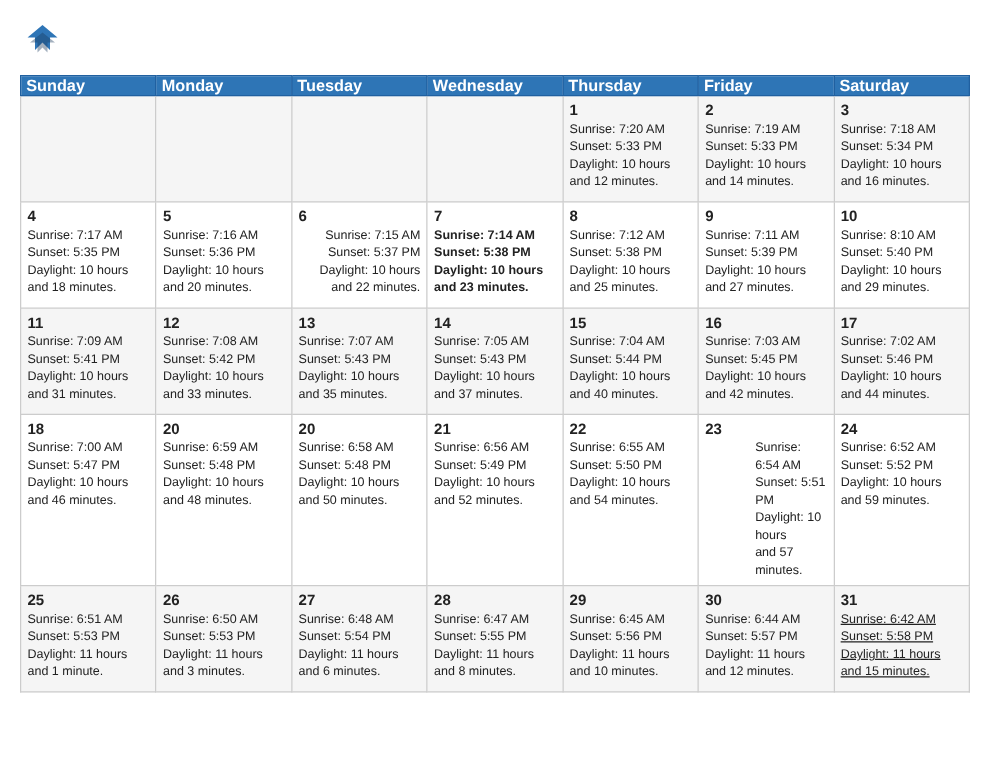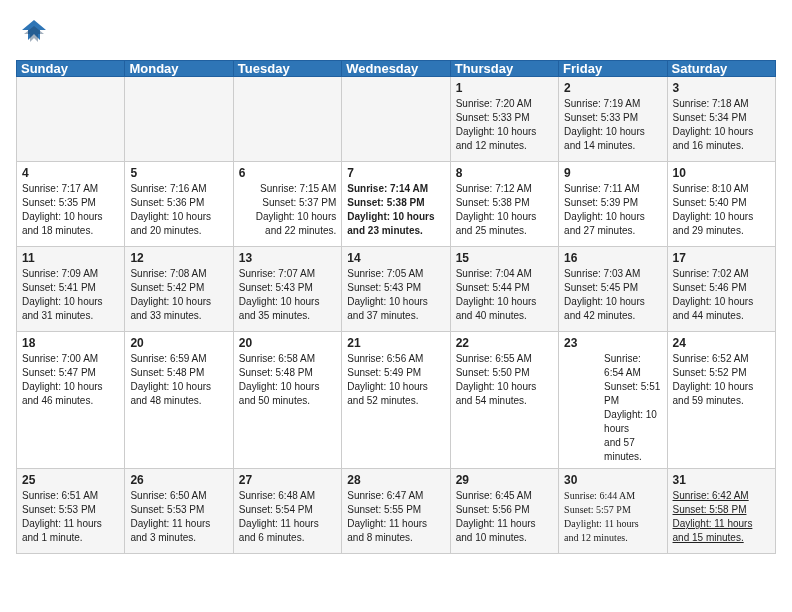--- a/index.html
+++ b/index.html
@@ -335,21 +335,21 @@
         </td>
         <td>
           <span class="day-num">29</span>
           <div class="day-info" style="white-space: pre-line;">Sunrise: 6:45 AM
 Sunset: 5:56 PM
 Daylight: 11 hours
 and 10 minutes.</div>
         </td>
         <td>
           <span class="day-num">30</span>
-          <div class="day-info" style="white-space: pre-line; font-family: Liberation Serif, serif;">Sunrise: 6:44 AM
+          <div class="day-info" style="white-space: pre-line;">Sunrise: 6:44 AM
 Sunset: 5:57 PM
 Daylight: 11 hours
 and 12 minutes.</div>
         </td>
         <td>
           <span class="day-num">31</span>
           <div class="day-info" style="white-space: pre-line; text-decoration: underline;">Sunrise: 6:42 AM
 Sunset: 5:58 PM
 Daylight: 11 hours
 and 15 minutes.</div>

